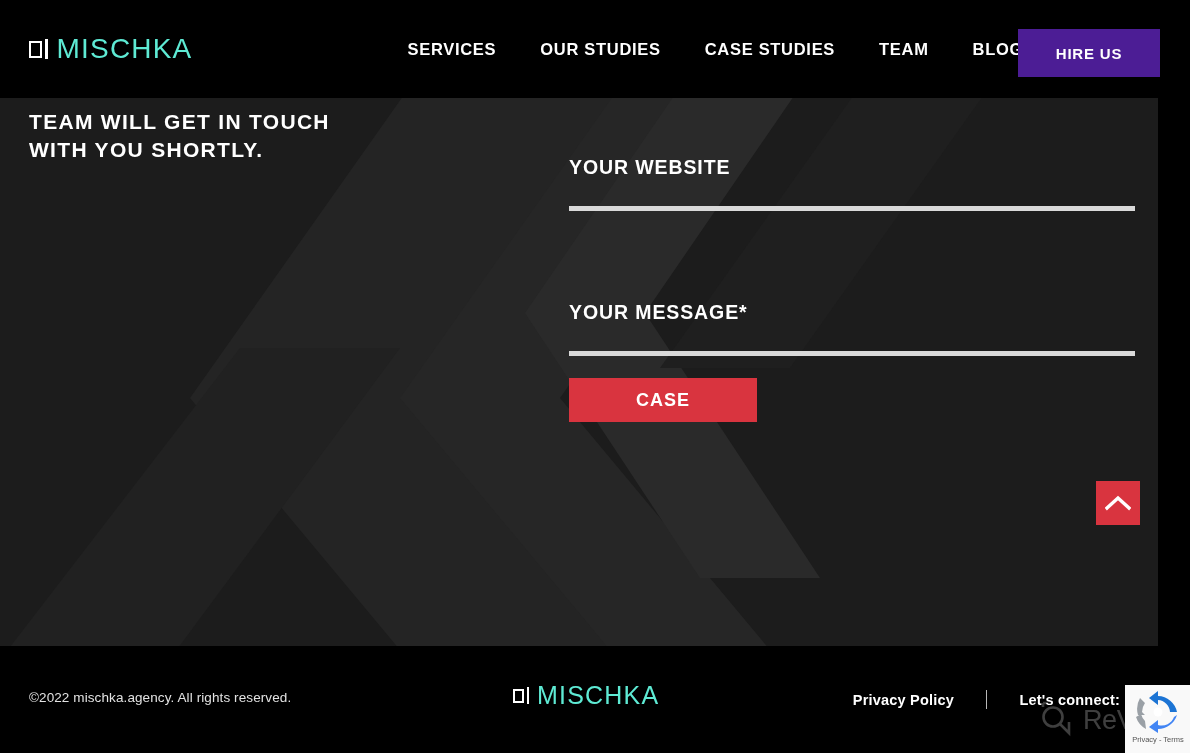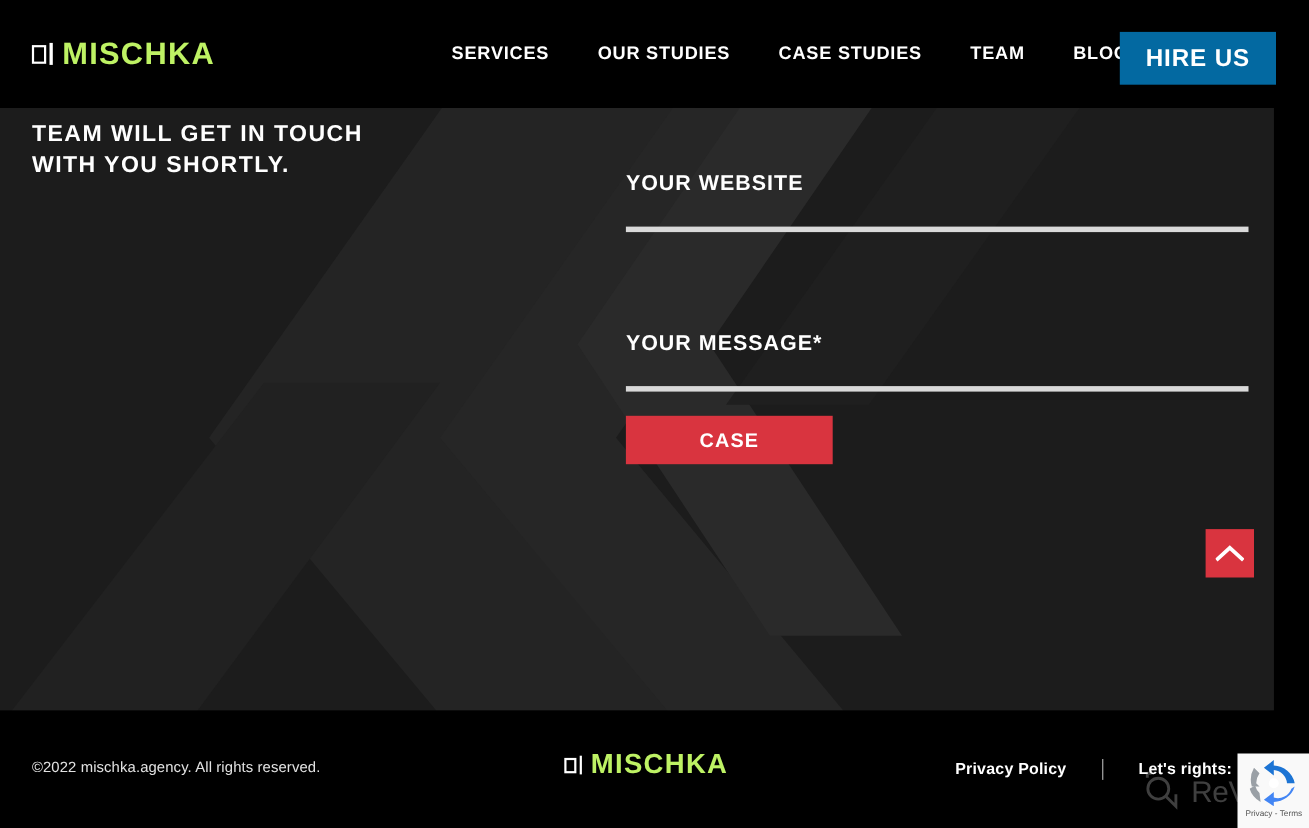--- a/index.html
+++ b/index.html
@@ -21,38 +21,38 @@
     display:flex; align-items:center; gap:9px;
     margin-left:29px; cursor:pointer;
   }
   .brand-mark { display:flex; align-items:center; gap:3px; }
   .mark-sq {
     width:13px; height:17px;
     border:2.5px solid #fff; background:transparent;
   }
   .mark-bar { width:2.5px; height:20px; background:#fff; }
   .brand-text {
-    color:#bef264; font-size:28px; font-weight:700;
+    color:#5eead4; font-size:28px; font-weight:400;
     letter-spacing:1.2px; line-height:1;
   }
 
   .nav {
     display:flex; align-items:flex-start; gap:0;
     margin-left:193px;
   }
   .nav-item {
     color:#fff; font-size:16.5px; font-weight:700;
     letter-spacing:0.7px; padding:0 22px;
     cursor:pointer; white-space:nowrap;
   }
   .hire-btn {
     position:absolute; right:30px; top:29px;
     width:142px; height:48px;
-    background:#0369a1; color:#fff;
-    font-size:22px; font-weight:700; letter-spacing:0.8px;
+    background:#4c1d95; color:#fff;
+    font-size:15px; font-weight:700; letter-spacing:0.8px;
     display:flex; align-items:center; justify-content:center;
     border:none; cursor:pointer;
     font-family:"Liberation Sans", sans-serif;
   }
 
   
   .main {
     position:absolute; top:98px; left:0;
     width:1158px; height:548px;
     background:#1c1c1c;
@@ -244,21 +244,21 @@
       <span class="brand-mark">
         <span class="mark-sq"></span>
           <span class="mark-bar"></span>
       </span>
       <span class="brand-text">MISCHKA</span>
     </div>
 
     <div class="footer-links">
       <span class="footer-link">Privacy Policy</span>
       <span class="divider"></span>
-      <span class="connect-label">Let's rights:</span>
+      <span class="connect-label">Let's connect:</span>
     </div>
   </div>
 
   <div class="watermark">
     <svg width="40" height="40" viewBox="0 0 40 40">
       <circle cx="17" cy="17" r="9.5" stroke="#cfcfcf" stroke-width="2.6" fill="none"></circle>
       <path d="M24 24 L33 33 L33 22" stroke="#cfcfcf" stroke-width="2.6" fill="none" stroke-linejoin="miter"></path>
       <path d="M7 7 L7 3 M7 3 L11 3" stroke="#cfcfcf" stroke-width="2.6" fill="none"></path>
     </svg>
     <span class="wm-text">ReVision</span>

